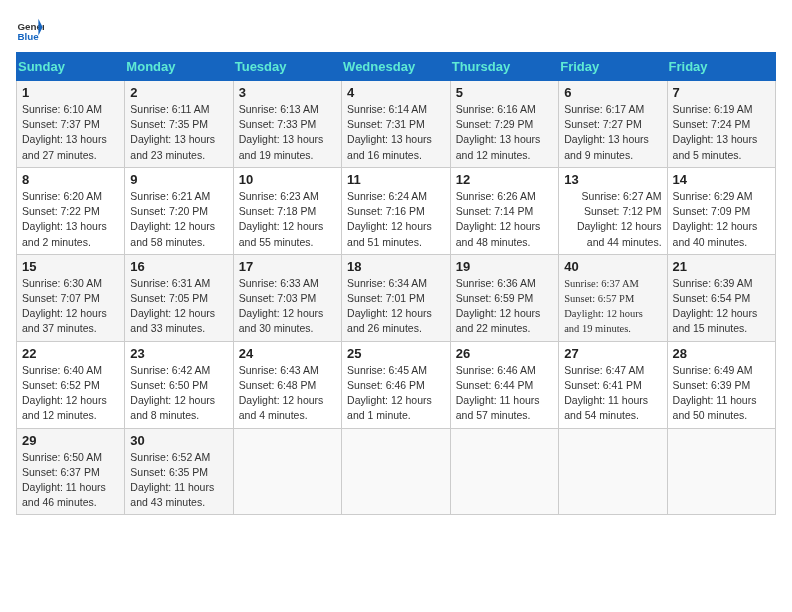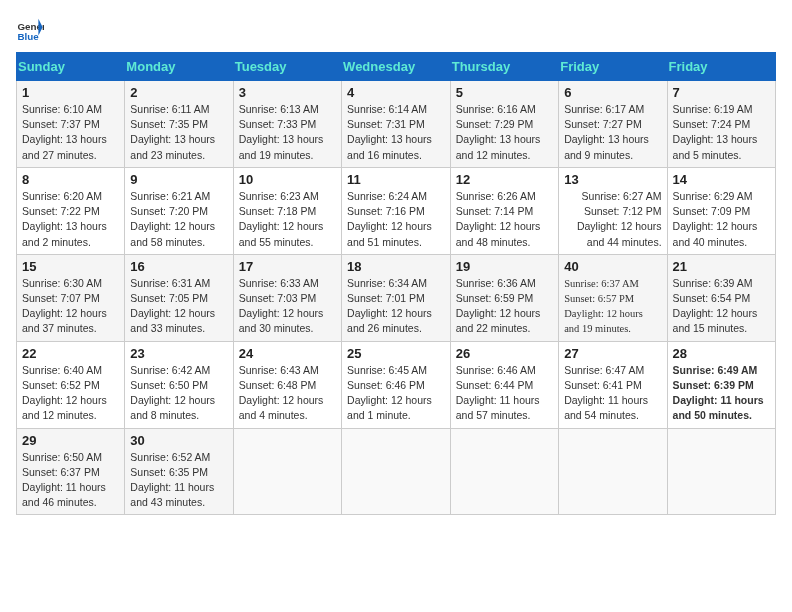--- a/index.html
+++ b/index.html
@@ -302,21 +302,21 @@
         </td>
         <td>
           <span class="day-num">27</span>
           <div class="day-info" style="white-space: pre-line;">Sunrise: 6:47 AM
 Sunset: 6:41 PM
 Daylight: 11 hours
 and 54 minutes.</div>
         </td>
         <td>
           <span class="day-num">28</span>
-          <div class="day-info" style="white-space: pre-line; font-weight: bold;">Sunrise: 6:49 AM
+          <div class="day-info" style="white-space: pre-line;">Sunrise: 6:49 AM
 Sunset: 6:39 PM
 Daylight: 11 hours
 and 50 minutes.</div>
         </td>
       </tr>
       <tr>
         <td>
           <span class="day-num">29</span>
           <div class="day-info" style="white-space: pre-line;">Sunrise: 6:50 AM
 Sunset: 6:37 PM

